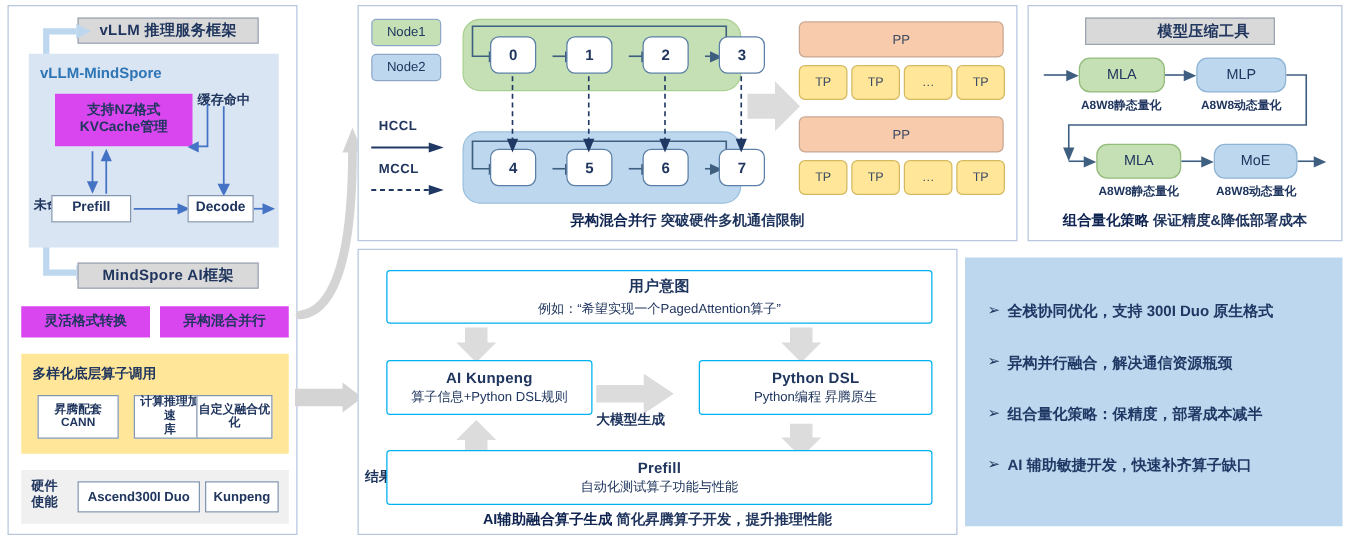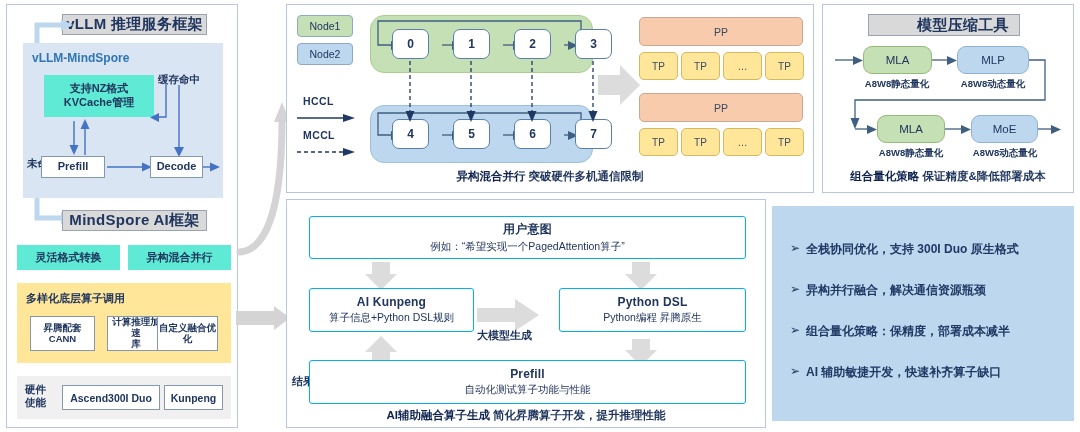--- a/index.html
+++ b/index.html
@@ -14,28 +14,28 @@
   .abs{position:absolute;box-sizing:border-box;}
 
   
   .panel{border:1px solid #b8c6e0;background:#ffffff;}
 
   
   #left-panel{left:6px;top:4px;width:232px;height:424px;}
   .gray-bar{
     background:#d9d9d9;border:1px solid #9aa3b2;
     display:flex;align-items:center;justify-content:center;
-    font-size:15px;font-weight:bold;color:#20365e;letter-spacing:.3px;
+    font-size:12px;font-weight:bold;color:#20365e;letter-spacing:.3px;
   }
   #vllm-block{
     background:#dae5f3;
   }
   #vllm-title{font-size:12px;font-weight:bold;color:#2e75b6;}
   .peach{
-    background:#5eead4;border:0;
+    background:#d946ef;border:0;
     display:flex;align-items:center;justify-content:center;
     text-align:center;font-size:11px;font-weight:bold;color:#20365e;line-height:1.25;
   }
   .wbox{
     background:#ffffff;border:1px solid #8497b0;
     display:flex;align-items:center;justify-content:center;
     text-align:center;font-size:11px;font-weight:bold;color:#20365e;line-height:1.2;
   }
   .small-label{font-size:10.5px;font-weight:bold;color:#20365e;}
   #yellow-block{background:#ffe699;}

